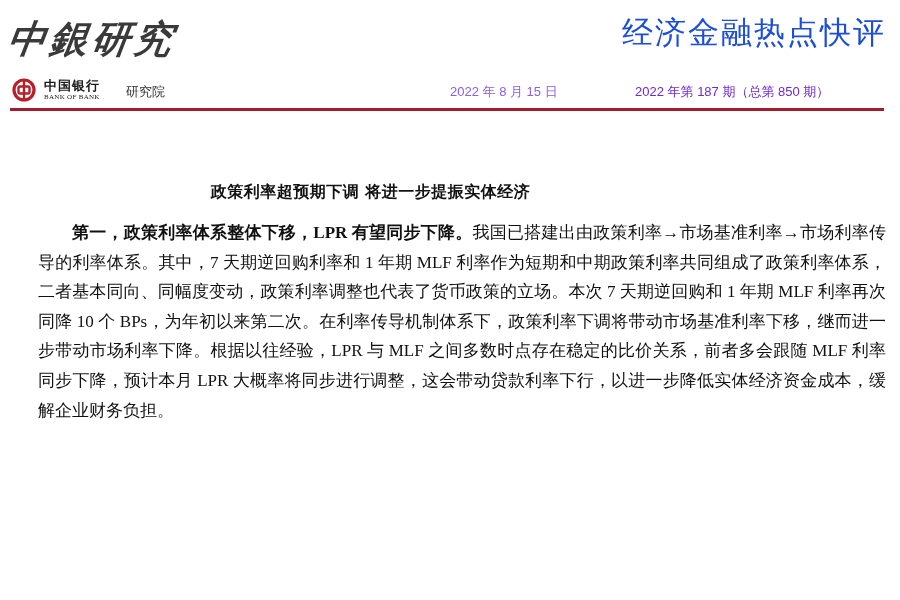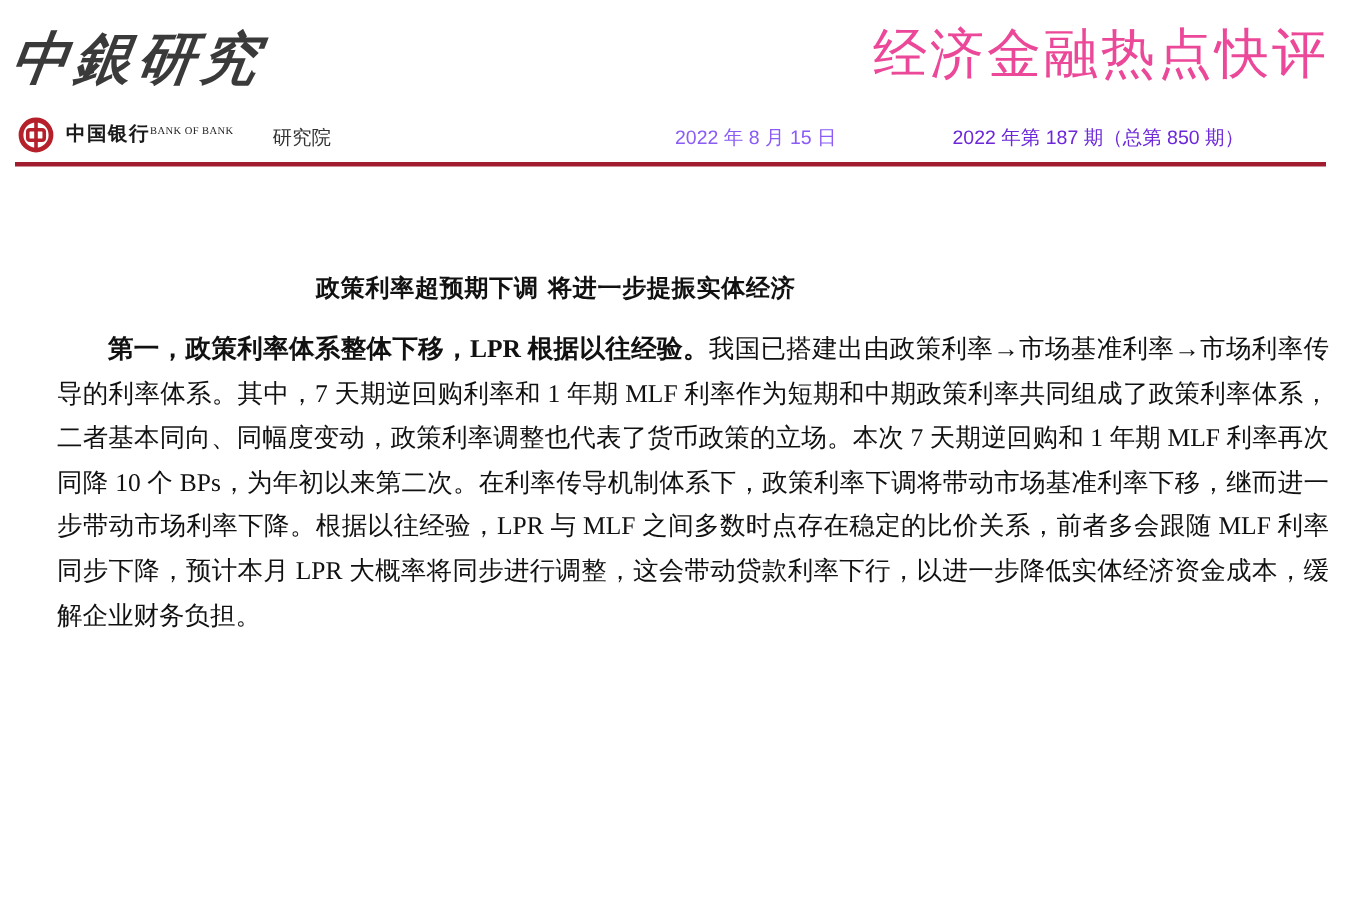--- a/index.html
+++ b/index.html
@@ -1,22 +1,22 @@
 <!DOCTYPE html>
 <html><head>
 <meta charset="utf-8">
 <style>
   html, body { margin: 0; padding: 0; background: #ffffff; }
   body { width: 900px; height: 600px; overflow: hidden; position: relative; font-family: "DejaVu Serif", "Liberation Serif", serif; color: #111; }
   .brand-script { position: absolute; left: 8px; top: 14px; font-family: "DejaVu Serif", serif; font-size: 38px; font-weight: bold; color: #3a3a3a; letter-spacing: 4px; font-style: italic; transform: skewX(-8deg); }
-  .header-title { position: absolute; right: 14px; top: 12px; font-family: "DejaVu Sans", sans-serif; font-size: 36px; color: #ec4899; letter-spacing: 2px; }
+  .header-title { position: absolute; right: 14px; top: 12px; font-family: "DejaVu Sans", sans-serif; font-size: 31px; color: #1d4ed8; letter-spacing: 2px; }
   .logo-row { position: absolute; left: 12px; top: 78px; display: flex; align-items: center; }
   .boc-icon { width: 24px; height: 24px; position: relative; }
   .boc-icon svg { display: block; }
-  .boc-text { margin-left: 8px; display: flex; flex-direction: row; }
+  .boc-text { margin-left: 8px; display: flex; flex-direction: column; }
   .boc-cn { font-family: "DejaVu Serif", serif; font-size: 13px; font-weight: bold; color: #1a1a1a; line-height: 14px; letter-spacing: 1px; }
   .boc-en { font-family: "Liberation Serif", serif; font-size: 7px; color: #1a1a1a; line-height: 8px; letter-spacing: 0.3px; }
   .institute { margin-left: 26px; font-family: Liberation Mono, monospace; font-size: 13px; color: #333; margin-top: 4px; }
   .date { position: absolute; left: 450px; top: 83px; font-family: "Liberation Sans", sans-serif; font-size: 13px; color: #8b5cf6; }
   .issue { position: absolute; left: 635px; top: 83px; font-family: "Liberation Sans", sans-serif; font-size: 13px; color: #6d28d9; }
   .divider { position: absolute; left: 10px; top: 108px; width: 874px; height: 3px; background: #a01c2e; }
   .article-title { position: absolute; top: 182px; left: 0; width: 741px; text-align: center; font-family: "DejaVu Sans", sans-serif; font-weight: bold; font-size: 16px; color: #111; letter-spacing: 0.5px; }
   .body { position: absolute; left: 38px; top: 218px; width: 848px; font-family: "Liberation Serif", "DejaVu Serif", serif; font-size: 17px; line-height: 29.6px; text-align: justify; }
   .para { margin: 0 0 6px 0; text-indent: 34px; }
   .para b { font-weight: bold; }
@@ -43,15 +43,15 @@
 </div>
 
 <div class="date">2022 年 8 月 15 日</div>
 <div class="issue">2022 年第 187 期（总第 850 期）</div>
 <div class="divider"></div>
 
 <div class="article-title">政策利率超预期下调  将进一步提振实体经济</div>
 
 <div class="body">
   <p class="para">
-    <b>第一，政策利率体系整体下移，LPR 根据以往经验。</b><span>我国已搭建出由政策利率→市场基准利率→市场利率传导的利率体系。其中，7 天期逆回购利率和 1 年期 MLF 利率作为短期和中期政策利率共同组成了政策利率体系，二者基本同向、同幅度变动，政策利率调整也代表了货币政策的立场。本次 7 天期逆回购和 1 年期 MLF 利率再次同降 10 个 BPs，为年初以来第二次。在利率传导机制体系下，政策利率下调将带动市场基准利率下移，继而进一步带动市场利率下降。根据以往经验，LPR 与 MLF 之间多数时点存在稳定的比价关系，前者多会跟随 MLF 利率同步下降，预计本月 LPR 大概率将同步进行调整，这会带动贷款利率下行，以进一步降低实体经济资金成本，缓解企业财务负担。</span>
+    <b>第一，政策利率体系整体下移，LPR 有望同步下降。</b><span>我国已搭建出由政策利率→市场基准利率→市场利率传导的利率体系。其中，7 天期逆回购利率和 1 年期 MLF 利率作为短期和中期政策利率共同组成了政策利率体系，二者基本同向、同幅度变动，政策利率调整也代表了货币政策的立场。本次 7 天期逆回购和 1 年期 MLF 利率再次同降 10 个 BPs，为年初以来第二次。在利率传导机制体系下，政策利率下调将带动市场基准利率下移，继而进一步带动市场利率下降。根据以往经验，LPR 与 MLF 之间多数时点存在稳定的比价关系，前者多会跟随 MLF 利率同步下降，预计本月 LPR 大概率将同步进行调整，这会带动贷款利率下行，以进一步降低实体经济资金成本，缓解企业财务负担。</span>
   </p>
 </div>
 
 </body></html>

